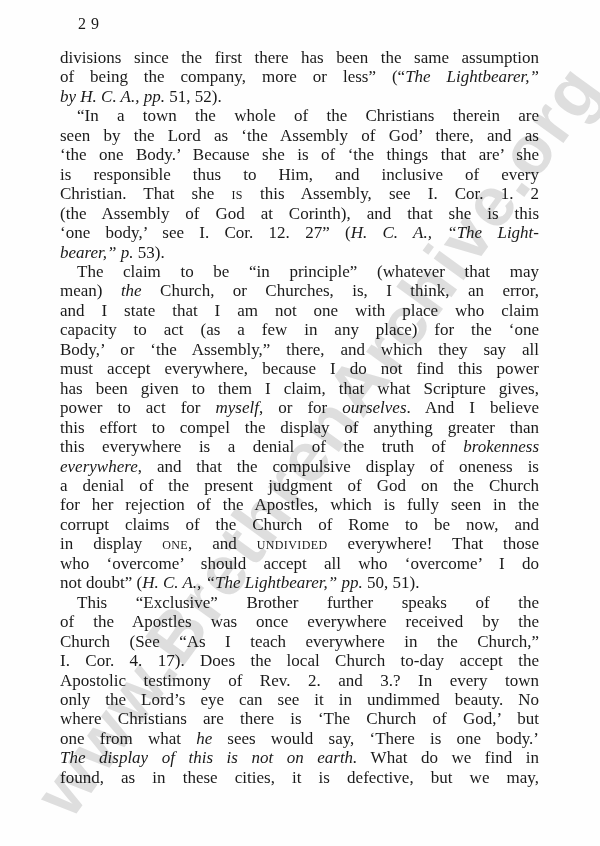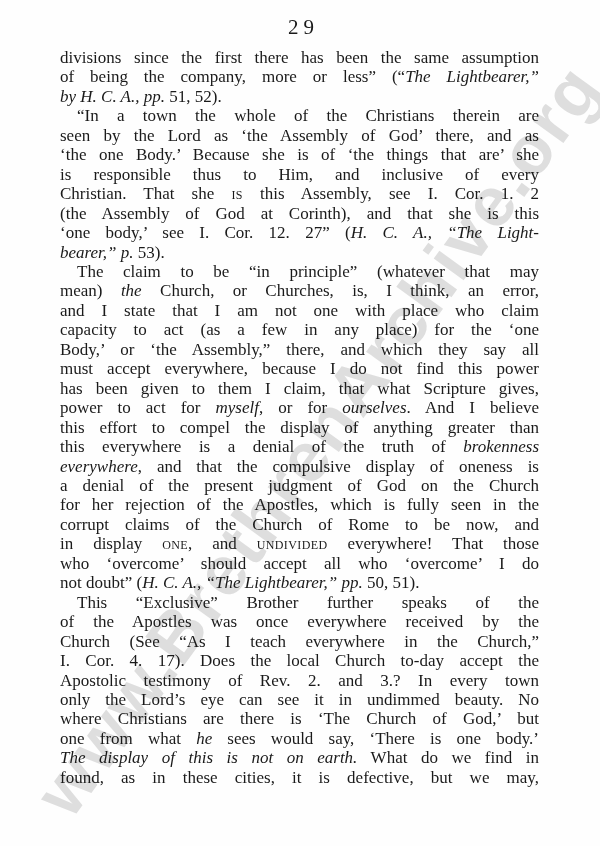--- a/index.html
+++ b/index.html
@@ -28,24 +28,24 @@
     letter-spacing: 2px;
     white-space: nowrap;
     color: rgba(110, 110, 110, 0.22);
     z-index: 0;
     pointer-events: none;
     user-select: none;
   }
   .page-number {
     position: absolute;
     top: 15px;
-    left: 64px;
+    left: 78px;
     width: 479px;
-    text-align: center;
-    font-size: 21px;
+    text-align: left;
+    font-size: 16px;
     letter-spacing: 5px;
     z-index: 1;
   }
   .text-block {
     position: absolute;
     top: 48px;
     left: 60px;
     width: 479px;
     font-size: 17px;
     line-height: 19.45px;

